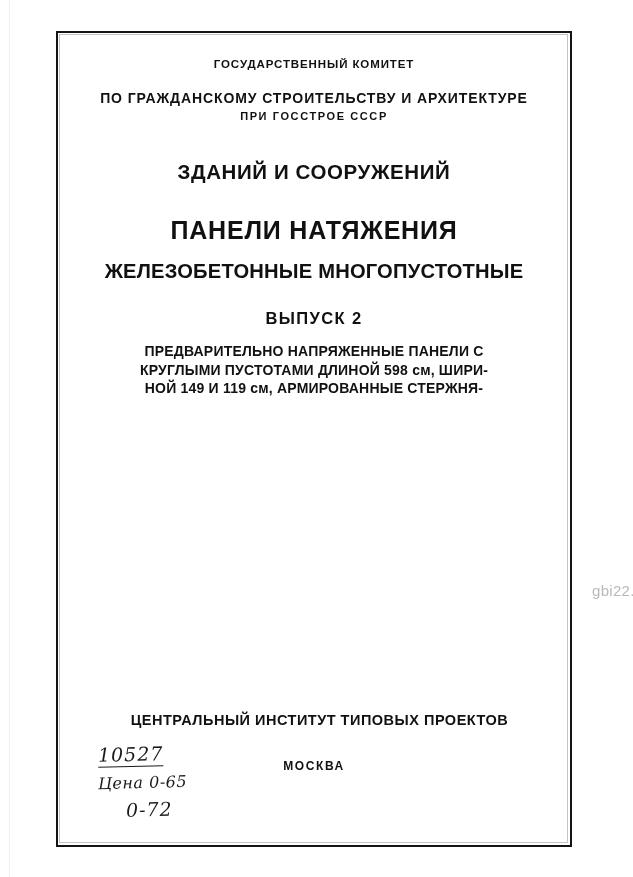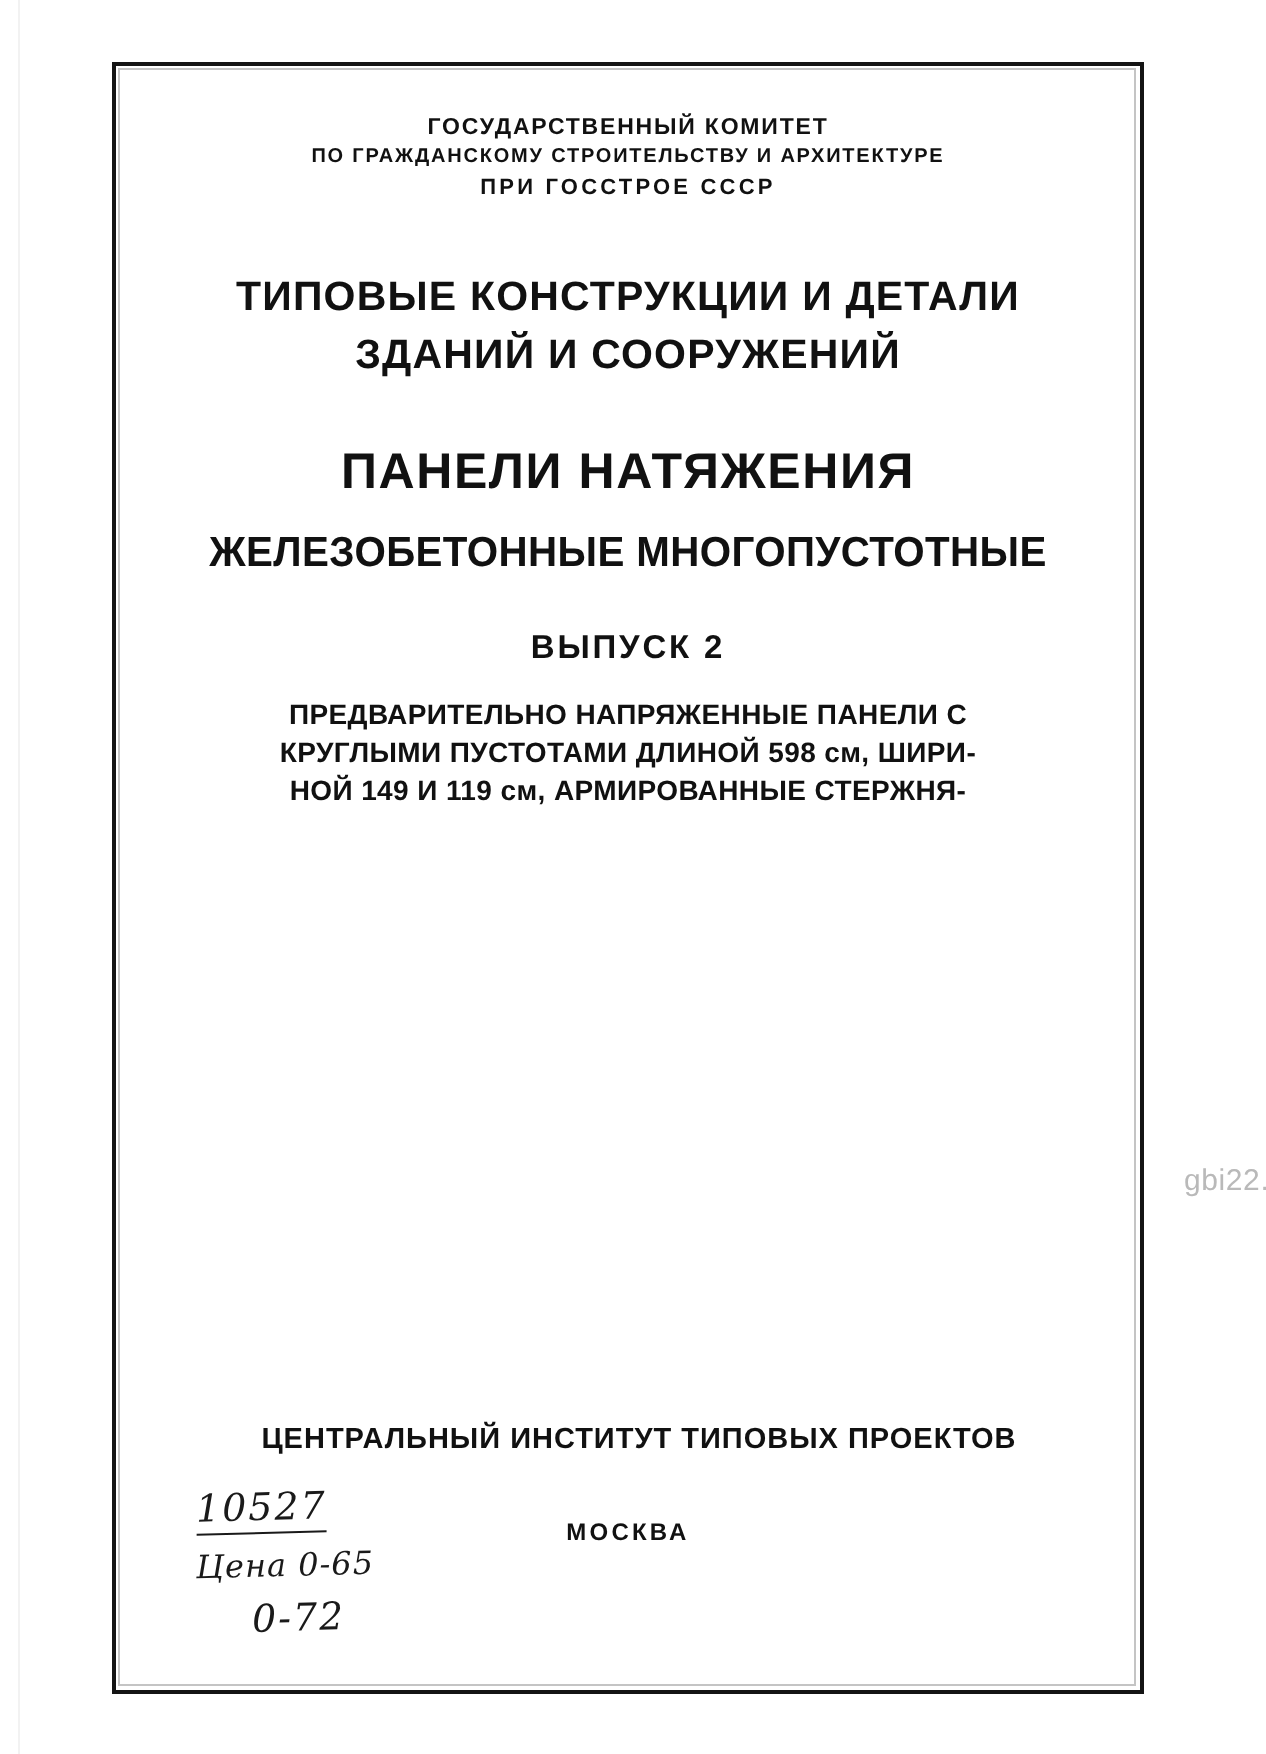--- a/index.html
+++ b/index.html
@@ -60,21 +60,21 @@
   
   .org-block {
     margin-top: 23px;
     line-height: 1.42;
     letter-spacing: 0.9px;
     font-weight: bold;
     font-size: 11.5px;
   }
   .org-block div { white-space: nowrap; }
   .org-l1 { font-size: 11.5px; }
-  .org-l2 { font-size: 10px; }
+  .org-l2 { font-size: 14px; margin-top: 17px; }
   .org-l3 { font-size: 11px; letter-spacing: 1.6px; }
 
   
   .title-1 {
     margin-top: 32px;
     font-size: 20.5px;
     font-weight: bold;
     letter-spacing: 0.6px;
     line-height: 1.42;
   }
@@ -215,21 +215,20 @@
 
   <div class="content">
 
     <div class="org-block">
       <div class="org-l1">ГОСУДАРСТВЕННЫЙ КОМИТЕТ</div>
       <div class="org-l2">ПО ГРАЖДАНСКОМУ СТРОИТЕЛЬСТВУ И АРХИТЕКТУРЕ</div>
       <div class="org-l3">ПРИ ГОССТРОЕ СССР</div>
     </div>
 
     <div class="title-1">
-      <span class="l1">ТИПОВЫЕ КОНСТРУКЦИИ И ДЕТАЛИ</span>
       <span class="l2">ЗДАНИЙ И СООРУЖЕНИЙ</span>
     </div>
 
 
     <div class="title-2">ПАНЕЛИ  НАТЯЖЕНИЯ</div>
     <div class="title-3">ЖЕЛЕЗОБЕТОННЫЕ МНОГОПУСТОТНЫЕ</div>
 
     <div class="issue">ВЫПУСК 2</div>
 
     <div class="desc">

